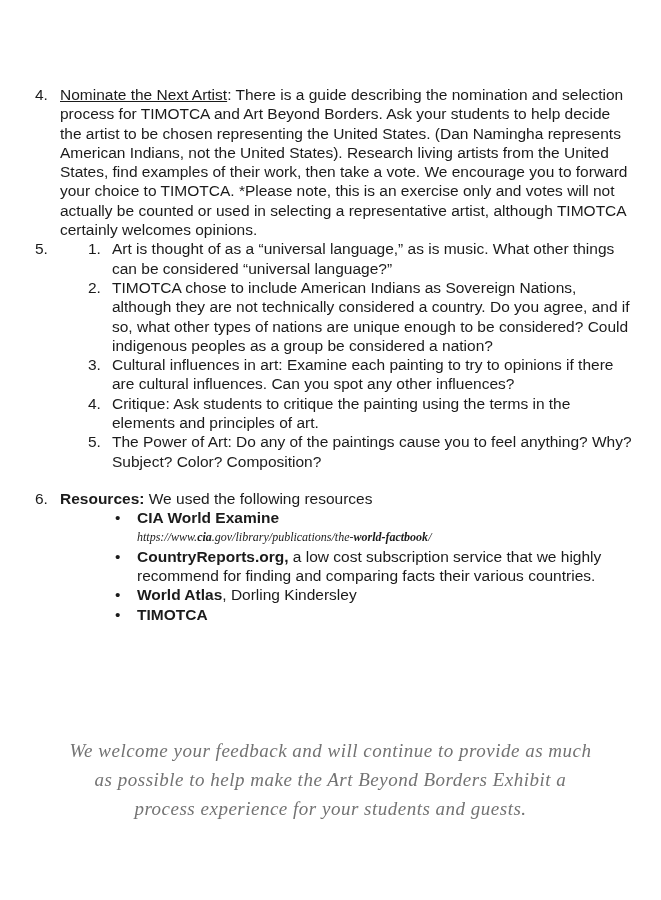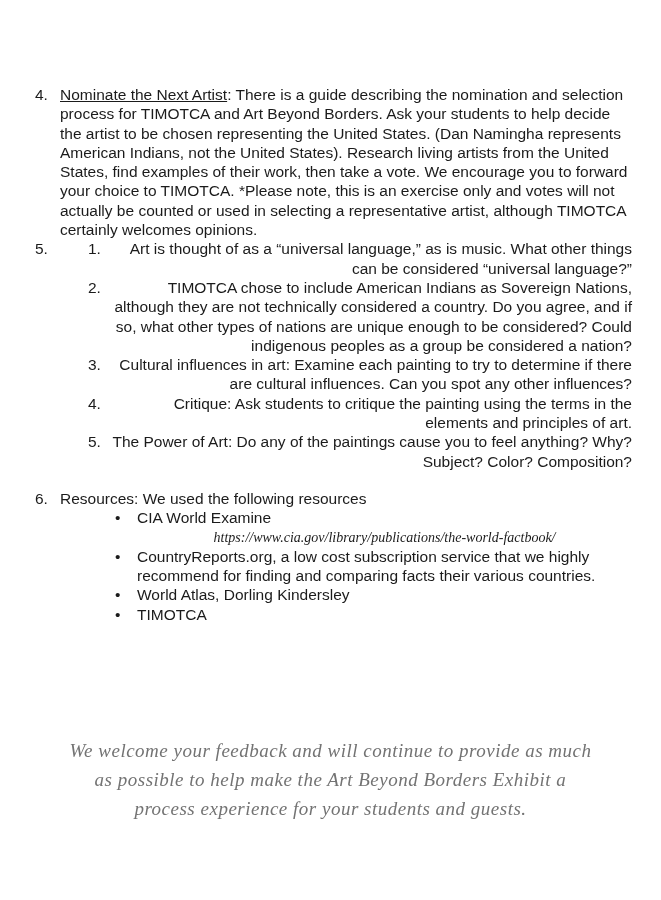--- a/index.html
+++ b/index.html
@@ -25,34 +25,33 @@
     font-size: 15.5px;
     line-height: 19.3px;
   }
   .item { display: flex; }
   .item-num {
     width: 25px;
     flex-shrink: 0;
   }
   .item-body { width: 572px; }
   .u { text-decoration: underline; }
-  .b { font-weight: normal; }
+  .b { font-weight: bold; }
   .questions { margin-left: 28px; }
   .q-row { display: flex; }
   .q-num { width: 24px; flex-shrink: 0; }
-  .q-text { flex: 1; text-align: right; }
+  .q-text { flex: 1; }
   .bullets { margin-left: 55px; }
   .bullet-row { display: flex; }
   .bullet-glyph { width: 22px; flex-shrink: 0; }
   .bullet-text { flex: 1; }
   .url-line {
     font-family: "Liberation Serif", "DejaVu Serif", serif;
     font-style: italic;
-    font-size: 14px;
-    text-align: center;
+    font-size: 12px;
   }
   .item-resources { margin-top: 18px; }
   .footer {
     position: absolute;
     top: 736px;
     left: 0;
     width: 661px;
     text-align: center;
     font-family: cursive;
     font-style: italic;
@@ -83,21 +82,21 @@
           <div class="q-row">
             <span class="q-num">1.</span>
             <span class="q-text">Art is thought of as a “universal language,” as is music. What other things can be considered “universal language?”</span>
           </div>
           <div class="q-row">
             <span class="q-num">2.</span>
             <span class="q-text">TIMOTCA chose to include American Indians as Sovereign Nations, although they are not technically considered a country. Do you agree, and if so, what other types of nations are unique enough to be considered? Could indigenous peoples as a group be considered a nation?</span>
           </div>
           <div class="q-row">
             <span class="q-num">3.</span>
-            <span class="q-text">Cultural influences in art: Examine each painting to try to determine if there are cultural influences. Can you spot any other influences?</span>
+            <span class="q-text">Cultural influences in art: Examine each painting to try to opinions if there are cultural influences. Can you spot any other influences?</span>
           </div>
           <div class="q-row">
             <span class="q-num">4.</span>
             <span class="q-text">Critique: Ask students to critique the painting using the terms in the elements and principles of art.</span>
           </div>
           <div class="q-row">
             <span class="q-num">5.</span>
             <span class="q-text">The Power of Art: Do any of the paintings cause you to feel anything? Why? Subject? Color? Composition?</span>
           </div>
         </div>

